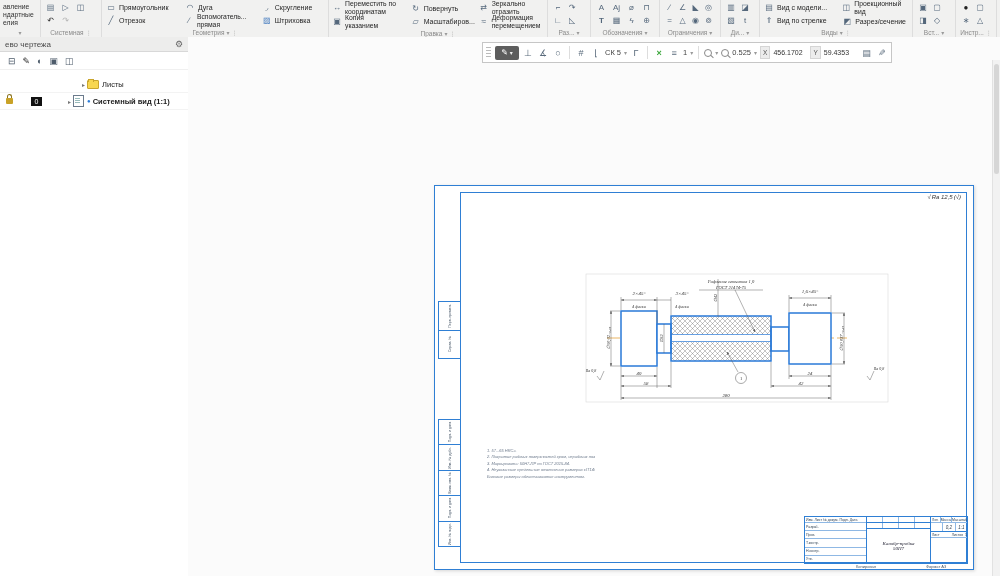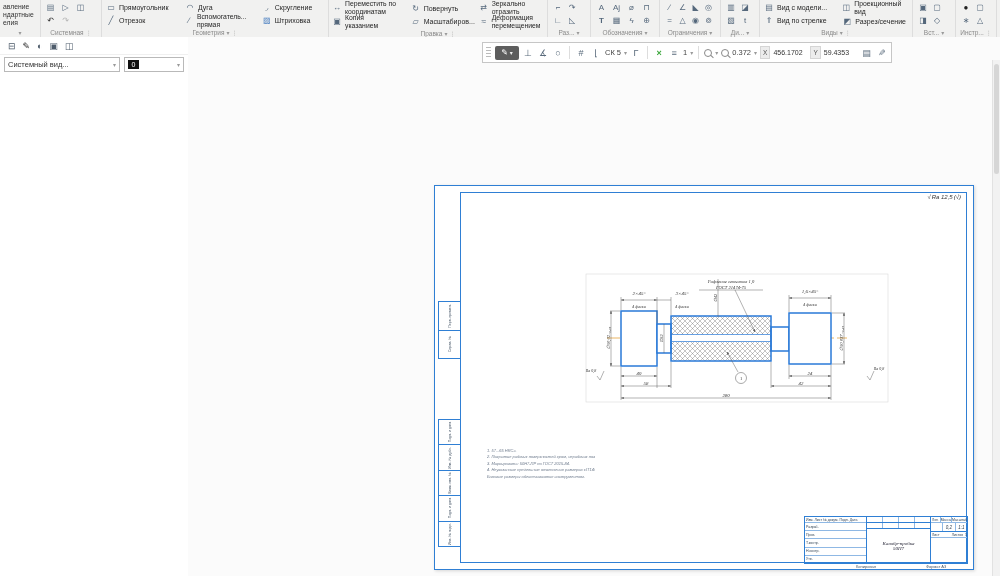--- a/index.html
+++ b/index.html
@@ -364,40 +364,49 @@
         </div>
     </div>
 
     <div class="rg" style="flex:1">
       <div class="rb"></div>
       <div class="rl"></div>
     </div>
   </div>
 
   <div class="panel">
+    <div class="phead">
+      <span>ево чертежа</span>
+      <span class="sp"></span>
+      <span style="font-size:9px;color:#666">⚙</span>
+    </div>
     <div class="pic">
       <span>⊟</span>
       <span style="color:#222">✎</span>
       <span>◐</span>
       <span>▣</span>
       <span>◫</span>
     </div>
-    <div class="combos">
-      <div class="combo" style="flex:1">
-        <span>Системный вид...</span>
-          <span class="sp" style="flex:1"></span>
-        <span class="car">▾</span>
-      </div>
-      <div class="combo" style="width:52px">
-        <span class="chip">0</span>
-        <span class="sp" style="flex:1"></span>
-        <span class="car">▾</span>
-      </div>
-    </div>
     <div style="height:6px"></div>
+    <div class="trow">
+      <span style="width:80px"></span>
+      <span class="play">▸</span>
+      <span class="folder-ic"></span>
+      <span>Листы</span>
+    </div>
+    <div class="trow">
+      <span class="lock-ic"></span>
+      <span style="width:18px"></span>
+      <span class="chip">0</span>
+      <span style="width:24px"></span>
+      <span class="play">▸</span>
+      <span class="doc-ic"></span>
+      <span class="bdot">●</span>
+      <span style="font-weight:bold">Системный вид (1:1)</span>
+    </div>
   </div>
 
   <div class="canvas">
 
     <div class="ftb">
       <span class="grip"></span>
       <span class="snapbtn">
           <span>✎</span>
           <span class="car" style="color:#eee">▾</span>
         </span>
@@ -412,21 +421,21 @@
       <span class="fi">Γ</span>
       <span class="vsep"></span>
       <span class="fi green">×</span>
       <span class="fi">≡</span>
       <span>1</span>
       <span class="car">▾</span>
       <span class="vsep"></span>
       <span class="mag"></span>
       <span class="car">▾</span>
       <span class="mag"></span>
-      <span>0.372</span>
+      <span>0.525</span>
       <span class="car">▾</span>
       <span class="coord">X</span>
       <span class="cval">456.1702</span>
       <span class="coord">Y</span>
       <span class="cval">59.4353</span>
       <span class="fi">▤</span>
       <span class="fi" style="transform:scaleX(-1)">✎</span>
     </div>
 
     <div class="sheet">

